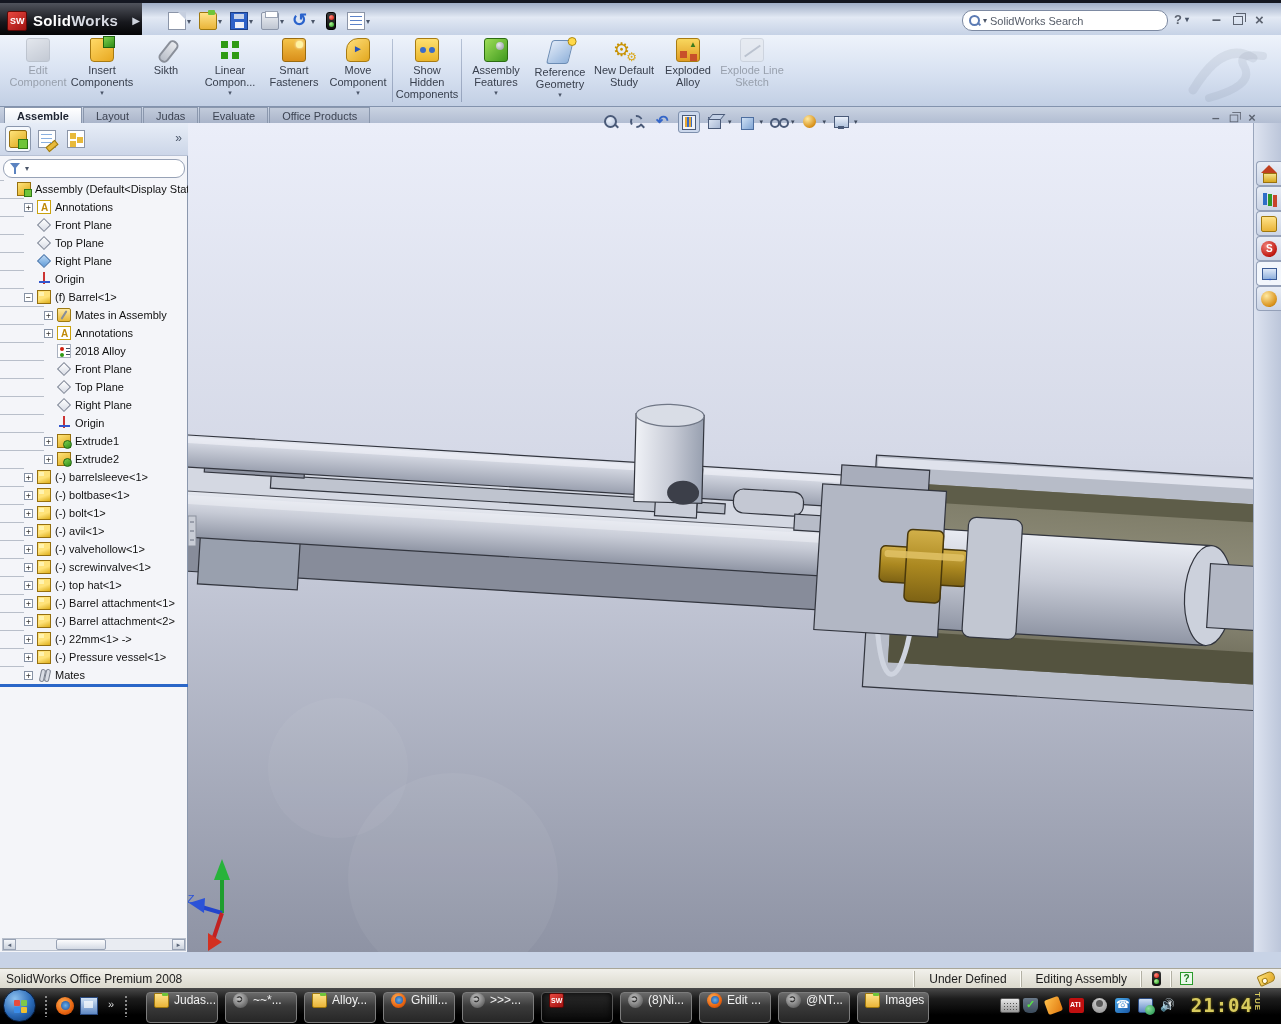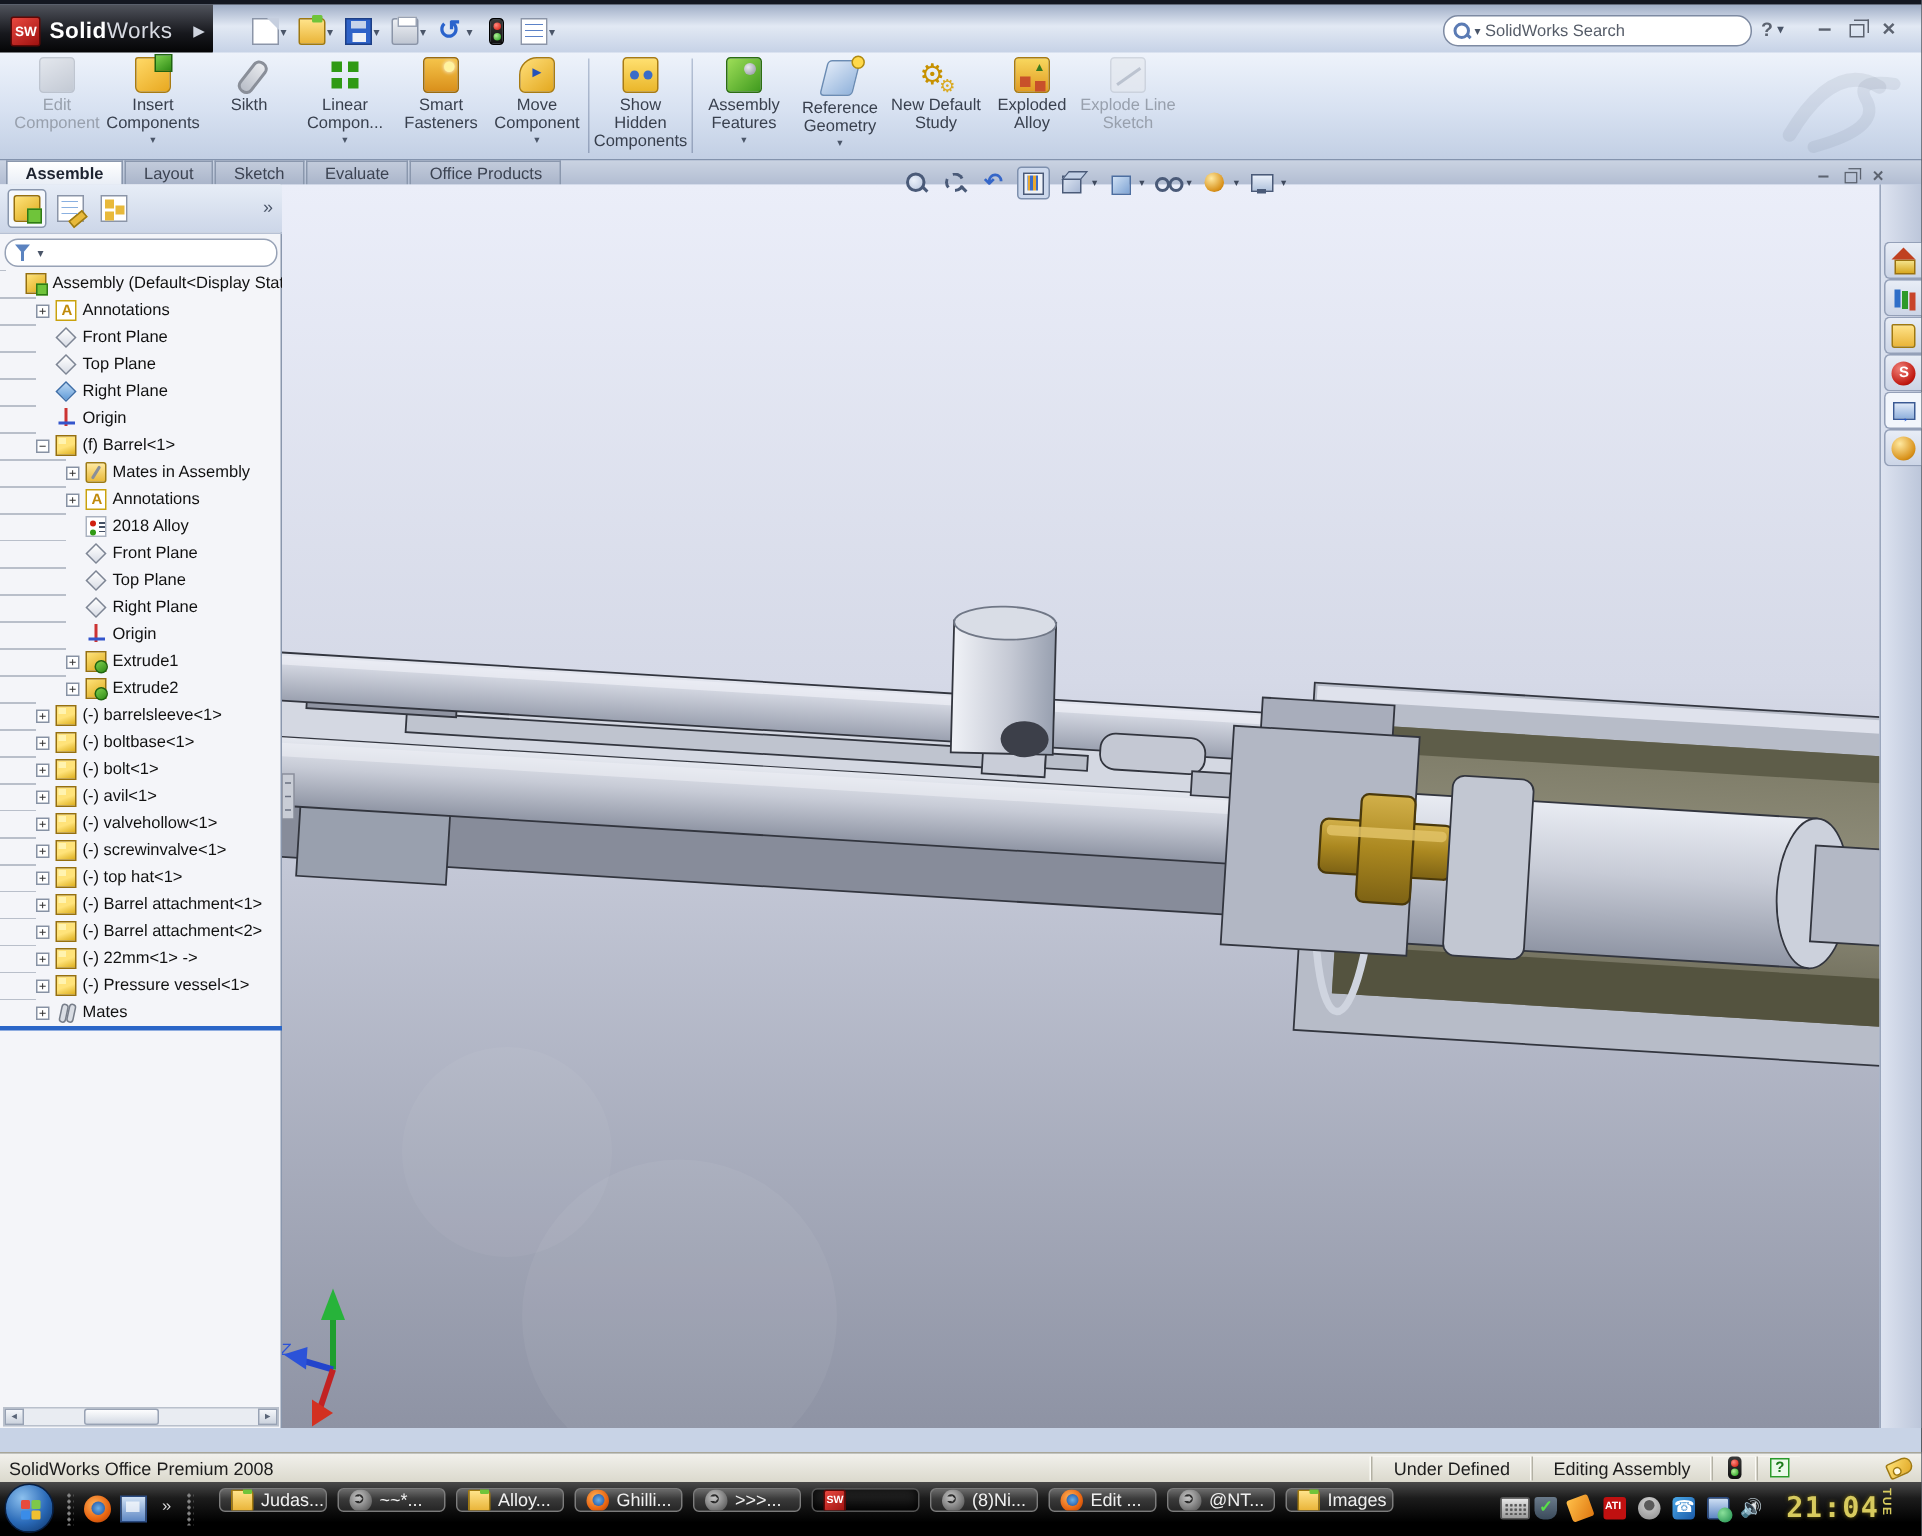--- a/index.html
+++ b/index.html
@@ -6,21 +6,21 @@
   html,body{width:1281px;height:1024px;overflow:hidden;background:#000;}
   #app{position:relative;width:1281px;height:1024px;background:#c8d3e6;}
   .abs{position:absolute;}
 
   
   #titlebar{left:0;top:0;width:1281px;height:35px;background:linear-gradient(#9fadc6,#e2e9f4 45%,#c6d2e6);border-top:3px solid #141721;}
   #logo{left:0;top:0;width:142px;height:35px;background:linear-gradient(#50535c,#17181d 55%,#000);display:flex;align-items:center;gap:6px;padding-left:7px;border-radius:0 0 4px 0;}
   #swcube{width:20px;height:20px;background:linear-gradient(145deg,#e8473f,#a01210);border:1px solid #5d0806;border-radius:2px;position:relative;}
   #swcube::after{content:"SW";position:absolute;left:2px;top:4px;font-size:9px;font-weight:bold;color:#fff;}
   #brand{color:#fff;font-size:15px;letter-spacing:.3px;}
-  #brand b{font-weight:bold;} #brand span{font-weight:normal;color:#d7dae2;text-align:center;}
+  #brand b{font-weight:bold;} #brand span{font-weight:bold;color:#d7dae2;text-align:center;}
   #logoarrow{color:#cfd4de;font-size:10px;margin-left:8px;}
   #qat{left:165px;top:3px;height:30px;display:flex;align-items:center;gap:2px;}
   .mqa{display:flex;align-items:center;gap:1px;padding:2px 3px;border-radius:3px;}
   .dd{font-size:8px;color:#4a5568;}
   .mi{width:18px;height:18px;position:relative;display:inline-block;}
   .mi-new{background:#fff;border:1px solid #8b95a8;}
   .mi-new::after{content:"";position:absolute;right:-1px;top:-1px;border:4px solid #c6cfdf;border-left-color:transparent;border-bottom-color:transparent;}
   .mi-open{background:linear-gradient(#ffe38a,#e9b438);border:1px solid #a0790f;border-radius:1px 3px 2px 2px;}
   .mi-open::after{content:"";position:absolute;right:1px;top:-3px;width:7px;height:5px;background:#6fc43a;border-radius:1px;}
   .mi-save{background:#2f63c8;border:1px solid #1d3f86;}
@@ -191,21 +191,21 @@
   #taskbar{left:0;top:988px;width:1281px;height:36px;background:linear-gradient(#4a4a4a,#1c1c1c 30%,#000 75%);}
   #orb{left:3px;top:1px;width:33px;height:33px;border-radius:50%;background:radial-gradient(circle at 35% 28%,#8cc0ee,#2a6ab8 55%,#0a2f62);border:1px solid #081e40;}
   #orb::after{content:"";position:absolute;left:10px;top:10px;width:6px;height:6px;background:#e84c3c;box-shadow:7px 0 0 #7ec84a,0 7px 0 #3a8ce8,7px 7px 0 #f0c030;border-radius:1px;}
   .grip{position:absolute;top:7px;width:5px;height:22px;background-image:radial-gradient(#8a8a8a 1px,transparent 1.2px);background-size:4px 4px;}
   .qli{position:absolute;top:9px;width:18px;height:18px;}
   .qli-firefox{border-radius:50%;background:radial-gradient(circle at 40% 35%,#ffb35a,#e86410 60%,#a03808);}
   .qli-firefox::after{content:"";position:absolute;left:5px;top:4px;width:9px;height:9px;border-radius:50%;background:radial-gradient(#6ab0e8,#1a4a9a);}
   .qli-desktop{background:linear-gradient(#cfe0f4,#5f88c4);border:1px solid #2a4a80;}
   .qli-desktop::after{content:"";position:absolute;left:3px;top:3px;width:9px;height:7px;background:#fff;opacity:.7;}
   #qlchev{position:absolute;top:10px;color:#ddd;font-size:11px;}
-  .tbtn{position:absolute;top:4px;height:16px;width:72px;background:linear-gradient(#6a6a6a,#3a3a3a 45%,#262626);border:1px solid #7c7c7c;border-radius:4px;color:#f0f0f0;font-size:12px;display:flex;align-items:center;gap:5px;padding:0 7px;overflow:hidden;}
+  .tbtn{position:absolute;top:4px;height:31px;width:72px;background:linear-gradient(#6a6a6a,#3a3a3a 45%,#262626);border:1px solid #7c7c7c;border-radius:4px;color:#f0f0f0;font-size:12px;display:flex;gap:5px;padding:0 7px;overflow:hidden;}
   .tbtn.active{background:linear-gradient(#2a2a2a,#080808);box-shadow:inset 0 0 7px #000;border-color:#555;gap:48px;}
   .tbi{width:15px;height:15px;flex:0 0 15px;position:relative;}
   .tbi-folder{background:linear-gradient(#ffe38a,#e9b438);border:1px solid #a0790f;border-radius:1px 3px 2px 2px;}
   .tbi-folder::after{content:"";position:absolute;right:0px;top:-3px;width:6px;height:5px;background:#6fc43a;border-radius:1px;}
   .tbi-firefox{border-radius:50%;background:radial-gradient(circle at 40% 35%,#ffb35a,#e86410 60%,#a03808);}
   .tbi-firefox::after{content:"";position:absolute;left:4px;top:3px;width:8px;height:8px;border-radius:50%;background:radial-gradient(#6ab0e8,#1a4a9a);}
   .tbi-app{border-radius:50%;background:radial-gradient(circle at 40% 35%,#c8c8c8,#6a6a6a 70%,#3a3a3a);}
   .tbi-app::after{content:"\27B2";position:absolute;left:2px;top:0px;font-size:10px;color:#2a2a2a;}
   .tbi-sw{background:linear-gradient(145deg,#e8473f,#a01210);border:1px solid #5d0806;border-radius:2px;}
   .tbi-sw::after{content:"SW";position:absolute;left:1px;top:3px;font-size:7px;font-weight:bold;color:#fff;}
@@ -343,21 +343,21 @@
       </div>
     </div>
   <svg id="watermark" class="abs" viewBox="0 0 100 66">
     <path d="M18 52 Q48 2 78 20" fill="none" stroke="#5a6478" stroke-width="9" opacity="0.10" stroke-linecap="round"></path>
     <path d="M34 60 Q78 48 70 30 Q60 14 88 18" fill="none" stroke="#5a6478" stroke-width="8" opacity="0.10" stroke-linecap="round"></path>
   </svg>
 
   <div id="tabsrow" class="abs">
       <div class="rtab act">Assemble</div>
       <div class="rtab">Layout</div>
-      <div class="rtab">Sketch</div>
+      <div class="rtab">Judas</div>
       <div class="rtab">Evaluate</div>
       <div class="rtab">Office Products</div>
     </div>
   <div id="docctl" class="abs winctl">
     <span class="glyph-min"></span>
     <span class="glyph-restore"></span>
     <span class="glyph-close"></span>
   </div>
 
   <div id="leftpanel" class="abs">

